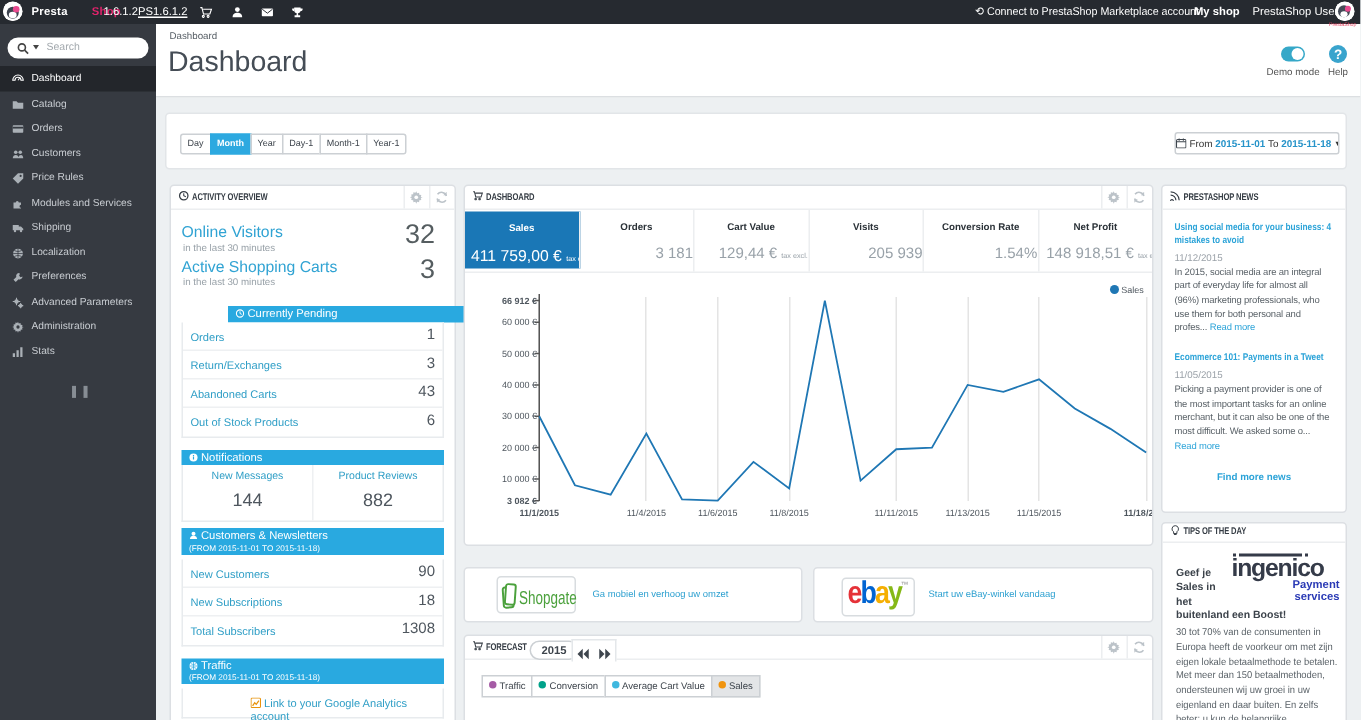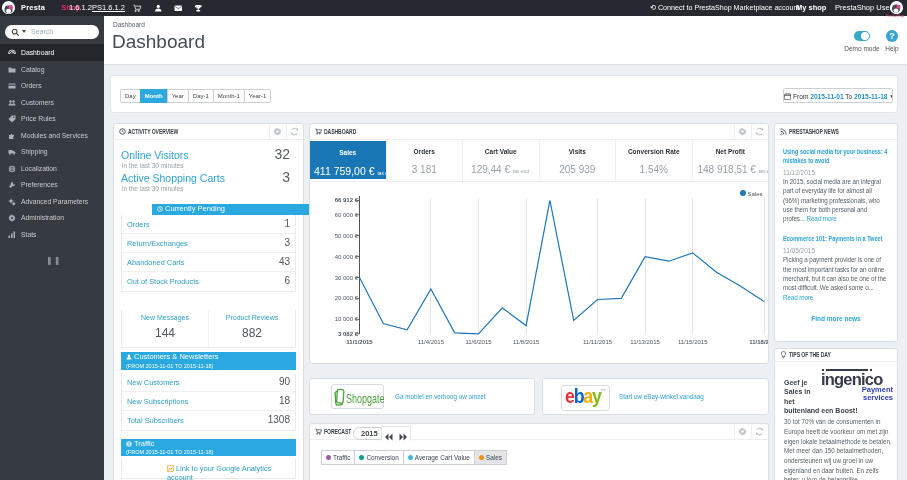--- a/index.html
+++ b/index.html
@@ -62,28 +62,28 @@
 .bluebar{position:absolute;left:7px;width:175px;background:#29a9e0;color:#fff;font-size:7.5px;font-weight:normal;line-height:10.5px;padding:0 5px;}
 .bluebar svg{vertical-align:-1px;margin-right:2px;}
 .bluebar .sub{display:block;font-weight:normal;font-size:5.5px;line-height:8px;margin-top:-1px;}
 .rows{position:absolute;left:7px;width:175px;border:1px solid #e8ebee;border-top:none;background:#fff;}
 .rowi{position:relative;height:19px;border-bottom:1px solid #eef0f2;font-size:7.4px;}
 .rowi:last-child{border-bottom:none;}
 .rowi .lab{position:absolute;left:5px;top:5px;color:#2f9ec6;}
 .rowi .val{position:absolute;right:5px;top:3px;font-size:10px;color:#4e565e;}
 .ovlabel{position:absolute;left:7px;color:#30a3d3;font-size:10.5px;}
 .ovsub{position:absolute;left:8px;color:#98a1a8;font-size:6.5px;}
-.ovnum{position:absolute;right:13px;font-size:14px;color:#555d60;}
+.ovnum{position:absolute;right:13px;font-size:18px;color:#555d60;}
 
 #dash{left:309px;top:123px;width:460px;height:241px;overflow:hidden;}
 #kpis{position:absolute;left:0;top:16px;width:458px;height:42px;display:flex;border-bottom:1px solid #eceef0;}
 .kpi{flex:1;position:relative;border-right:1px solid #eceef0;}
 .kpi:last-child{border-right:none;}
 .kpi .kl{position:absolute;top:8px;width:100%;text-align:center;font-size:6.5px;font-weight:bold;color:#2b3238;}
-.kpi .kv{position:absolute;top:24px;width:100%;text-align:center;font-size:10px;color:#98a1a8;white-space:nowrap;overflow:hidden;}
+.kpi .kv{position:absolute;top:24px;width:100%;text-align:right;font-size:10px;color:#98a1a8;white-space:nowrap;overflow:hidden;}
 .kpi .kv small{font-size:4.8px;letter-spacing:0;}
 .kpi.sel{background:#1a77b6;height:38.5px;margin-top:0.5px;}
 .kpi.sel .kl{color:#fff;}
 .kpi.sel .kv{color:#fff;text-align:left;padding-left:4px;font-size:10.5px;white-space:nowrap;}
 
 .adbox{position:absolute;background:#fff;border:1px solid #dcdfe3;border-radius:3px;height:37px;}
 #shopgate{left:309px;top:378px;width:226px;}
 #ebay{left:542px;top:378px;width:227px;}
 .logobox{position:absolute;border:1px solid #d8dcdf;border-radius:3px;background:#fff;}
 .adlink{position:absolute;font-size:6.3px;color:#2da0d0;}
@@ -306,20 +306,24 @@
       </div>
     <div class="rowi">
         <span class="lab">Abandoned Carts</span>
         <span class="val">43</span>
       </div>
     <div class="rowi">
         <span class="lab">Out of Stock Products</span>
         <span class="val">6</span>
       </div>
   </div>
+  <div class="bluebar" style="top:175.5px;"><svg width="6" height="6" viewBox="0 0 10 10">
+        <circle cx="5" cy="5" r="4.5" fill="#fff"></circle>
+        <path d="M5 4v3.2M5 2.2v1.2" stroke="#29a9e0" stroke-width="1.3"></path>
+      </svg>Notifications</div>
   <div class="rows" style="top:185.5px;display:flex;height:38px;">
     <div style="flex:1;border-right:1px solid #eef0f2;text-align:center;">
         <div style="font-size:7px;color:#2f9ec6;margin-top:4px;">New Messages</div>
         <div style="font-size:12px;color:#4e565e;margin-top:5px;">144</div>
       </div>
     <div style="flex:1;text-align:center;">
         <div style="font-size:7px;color:#2f9ec6;margin-top:4px;">Product Reviews</div>
         <div style="font-size:12px;color:#4e565e;margin-top:5px;">882</div>
       </div>
   </div>

